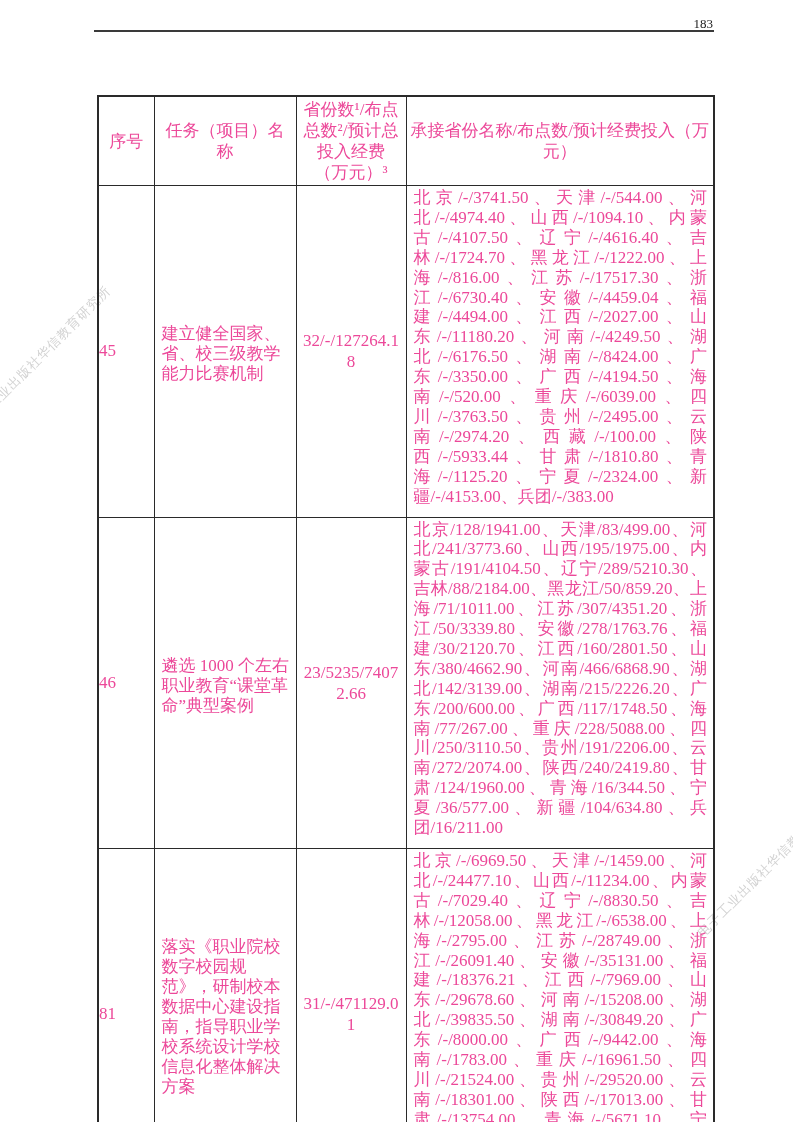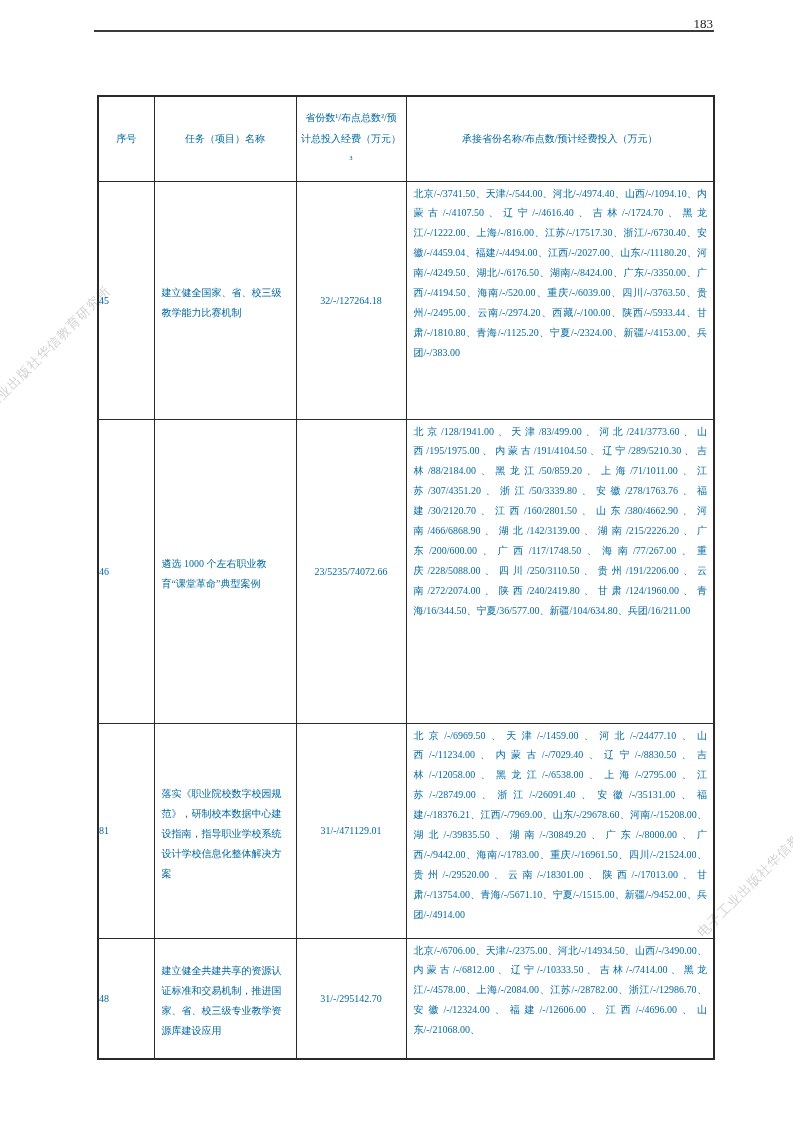--- a/index.html
+++ b/index.html
@@ -49,22 +49,22 @@
     left: 97px;
     top: 95px;
     width: 616px;
     border-collapse: collapse;
     table-layout: fixed;
     z-index: 1;
     background: transparent;
   }
   table.main td {
     border: 1px solid #2a2a2a;
-    font-size: 10px;
-    color: #0369a1;
+    font-size: 17px;
+    color: #ec4899;
   }
   table.main { border: 2px solid #2a2a2a; }
   tr.header-row { height: 85px; }
   tr.row-45 { height: 238px; }
   tr.row-46 { height: 304px; }
   tr.row-47 { height: 215px; }
   tr.row-48 { height: 121px; }
   td.th-cell {
     text-align: center;
     vertical-align: middle;

